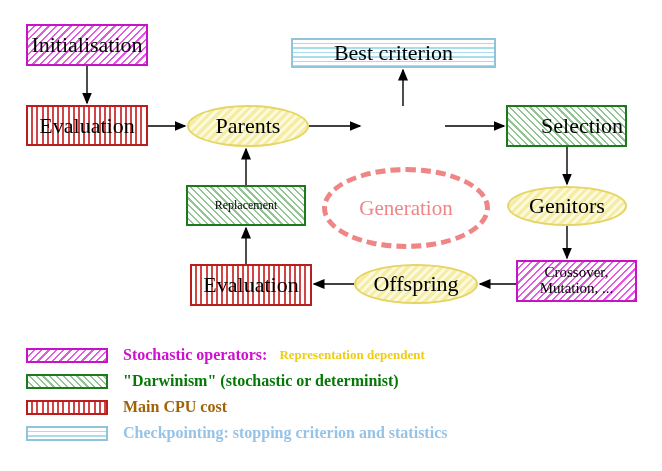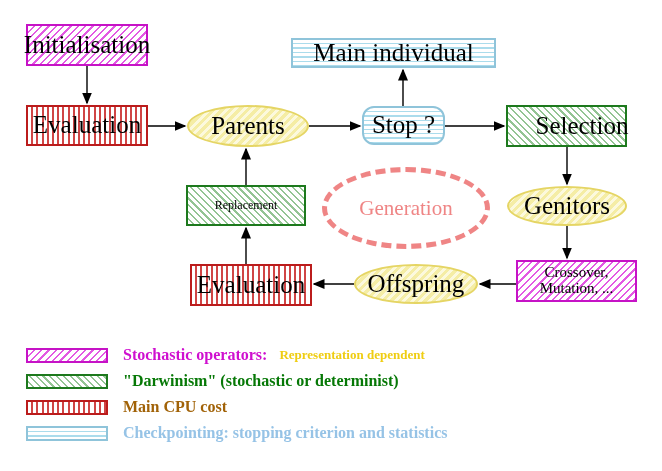--- a/index.html
+++ b/index.html
@@ -32,21 +32,21 @@
   }
   .ellipse-yellow {
     border:2px solid #e5d564; border-radius:50%;
     background:repeating-linear-gradient(135deg,#f5eda5 0 3px,#fcf9dd 3px 6px);
   }
   .generation-ellipse {
     position:absolute; box-sizing:border-box; border:5px dashed #ef8585; border-radius:50%;
     display:flex; align-items:center; justify-content:center;
     color:#ef8585; font-size:21px; background:transparent;
   }
-  .fs21 { font-size:25px; }
+  .fs21 { font-size:22px; }
   .fs18 { font-size:12px; }
   .fs15 { font-size:15px; }
   
   .legend-row { position:absolute; left:26px; display:flex; align-items:center; height:16px; }
   .swatch { width:82px; height:15px; box-sizing:border-box; flex:0 0 auto; }
   .ltext { font-weight:bold; font-size:16px; margin-left:15px; white-space:nowrap; }
   .ltext2 { font-weight:bold; font-size:13px; margin-left:12px; white-space:nowrap; }
   .c-magenta { color:#cf0fcf; }
   .c-gold    { color:#efcd12; }
   .c-green   { color:#067806; }
@@ -83,26 +83,23 @@
 
   <div class="node stripes-red fs21" style="left:26px;top:105px;width:122px;height:41px;">
     <span>Evaluation</span>
   </div>
 
   <div class="node ellipse-yellow fs21" style="left:187px;top:105px;width:122px;height:42px;">
     <span>Parents</span>
   </div>
 
   <div class="node lines-cyan fs21" style="left:291px;top:38px;width:205px;height:30px;">
-    <span>Main individual</span>
+    <span>Best criterion</span>
   </div>
 
-  <div class="node lines-cyan fs21" style="left:362px;top:106px;width:83px;height:39px;border-radius:12px;">
-    <span>Stop ?</span>
-  </div>
 
   <div class="node hatch-green fs21" style="left:506px;top:105px;width:121px;height:42px;padding-left:31px;">
     <span>Selection</span>
   </div>
 
   <div class="node ellipse-yellow fs21" style="left:507px;top:186px;width:120px;height:40px;">
     <span>Genitors</span>
   </div>
 
   <div class="node hatch-magenta fs15" style="left:516px;top:260px;width:121px;height:42px;">

